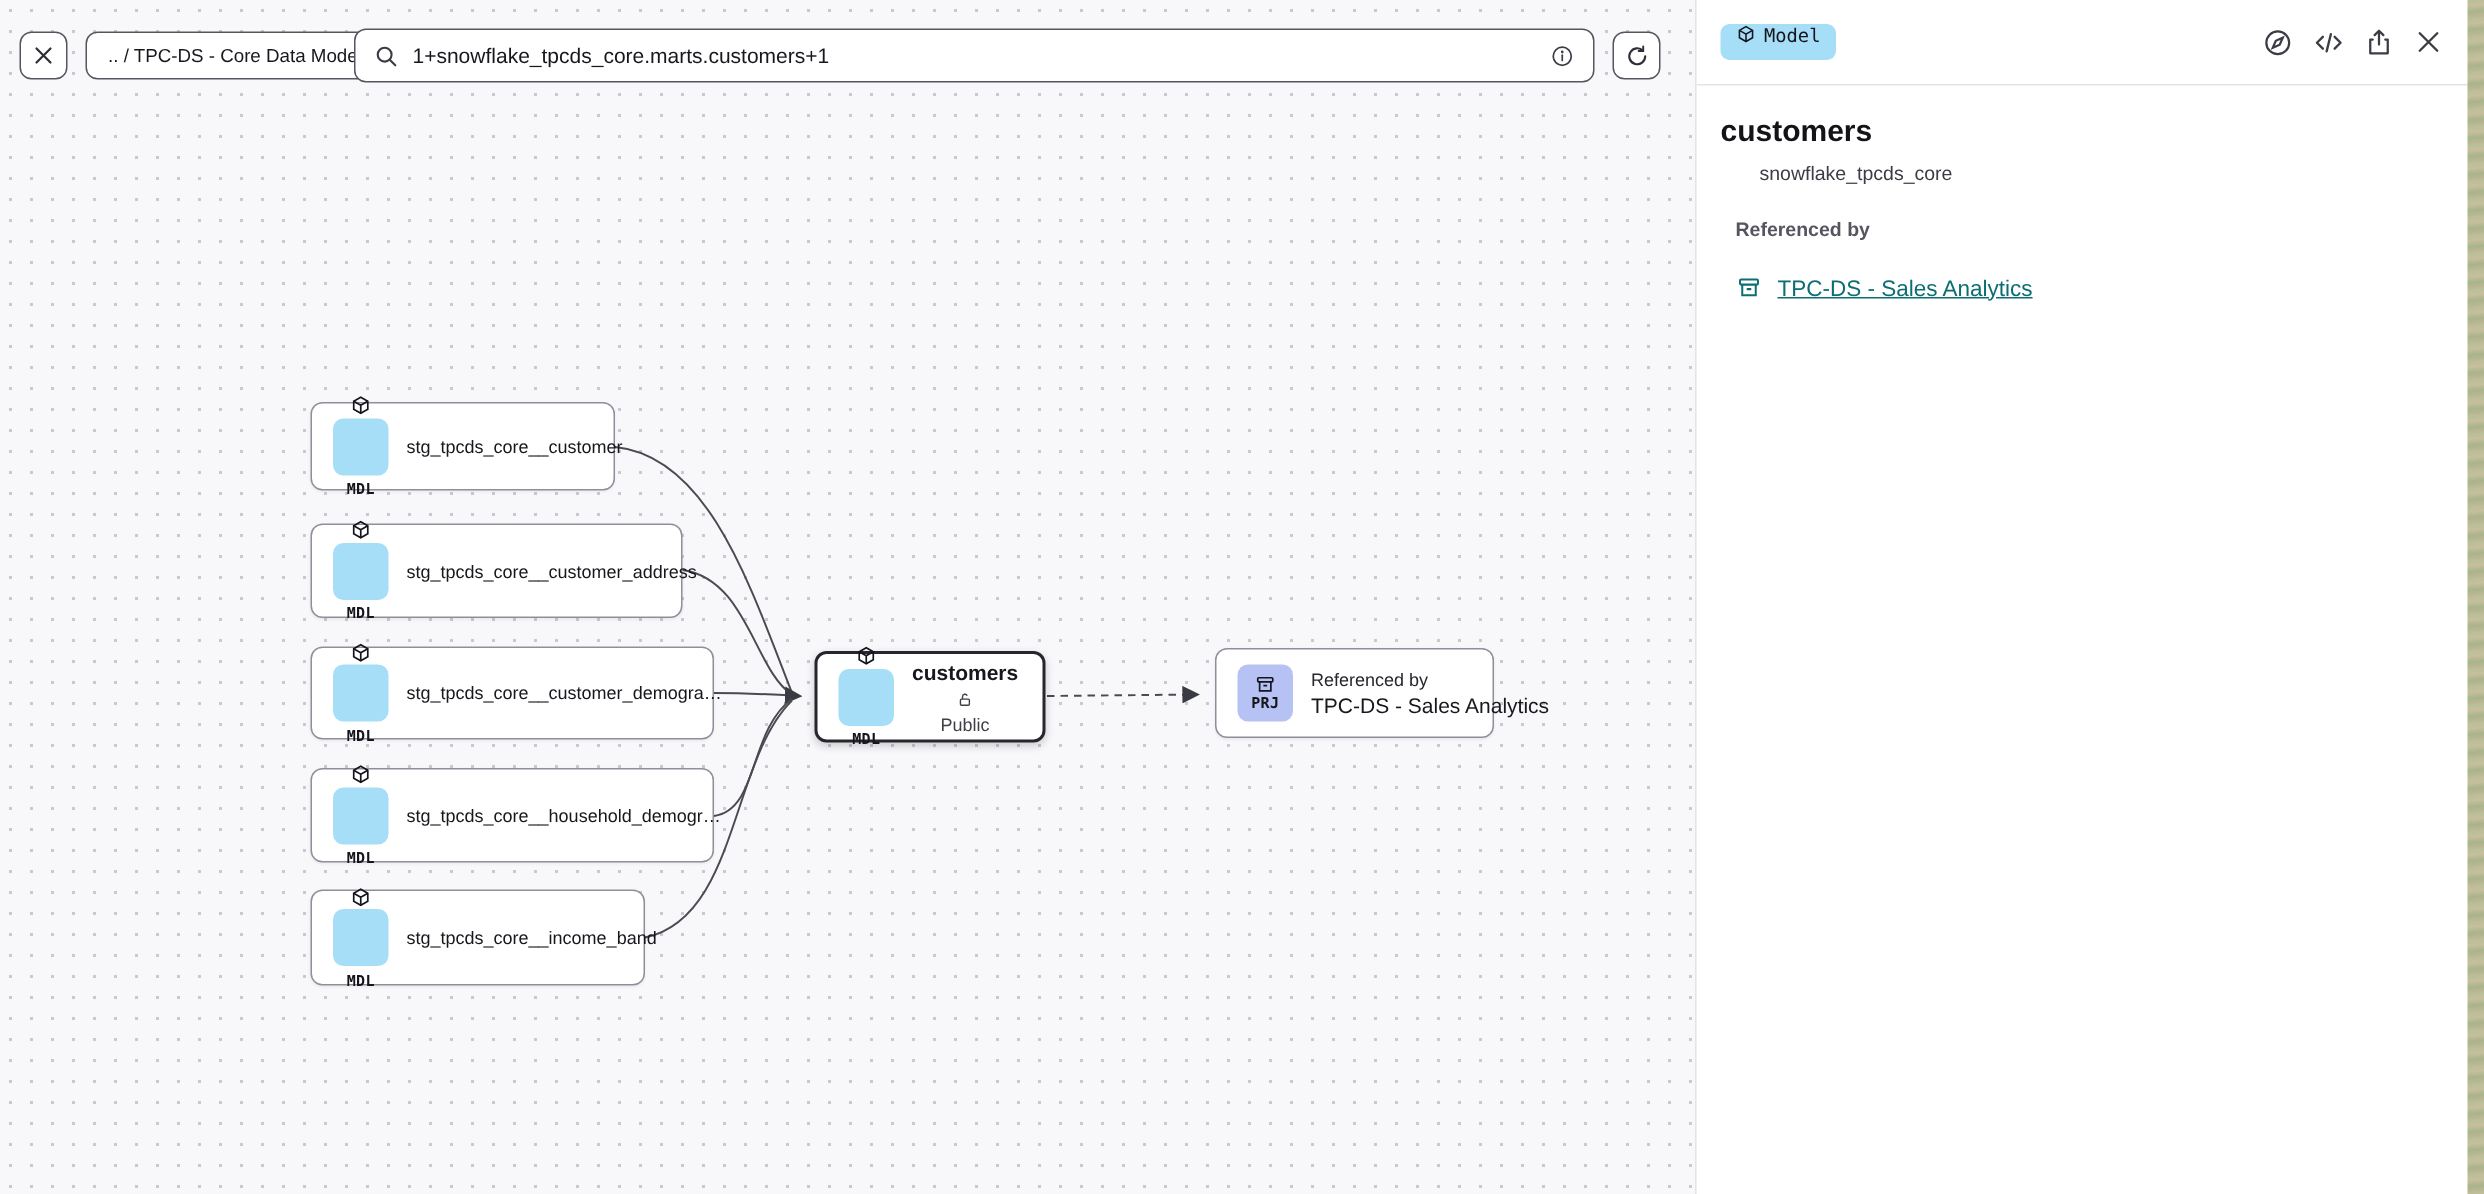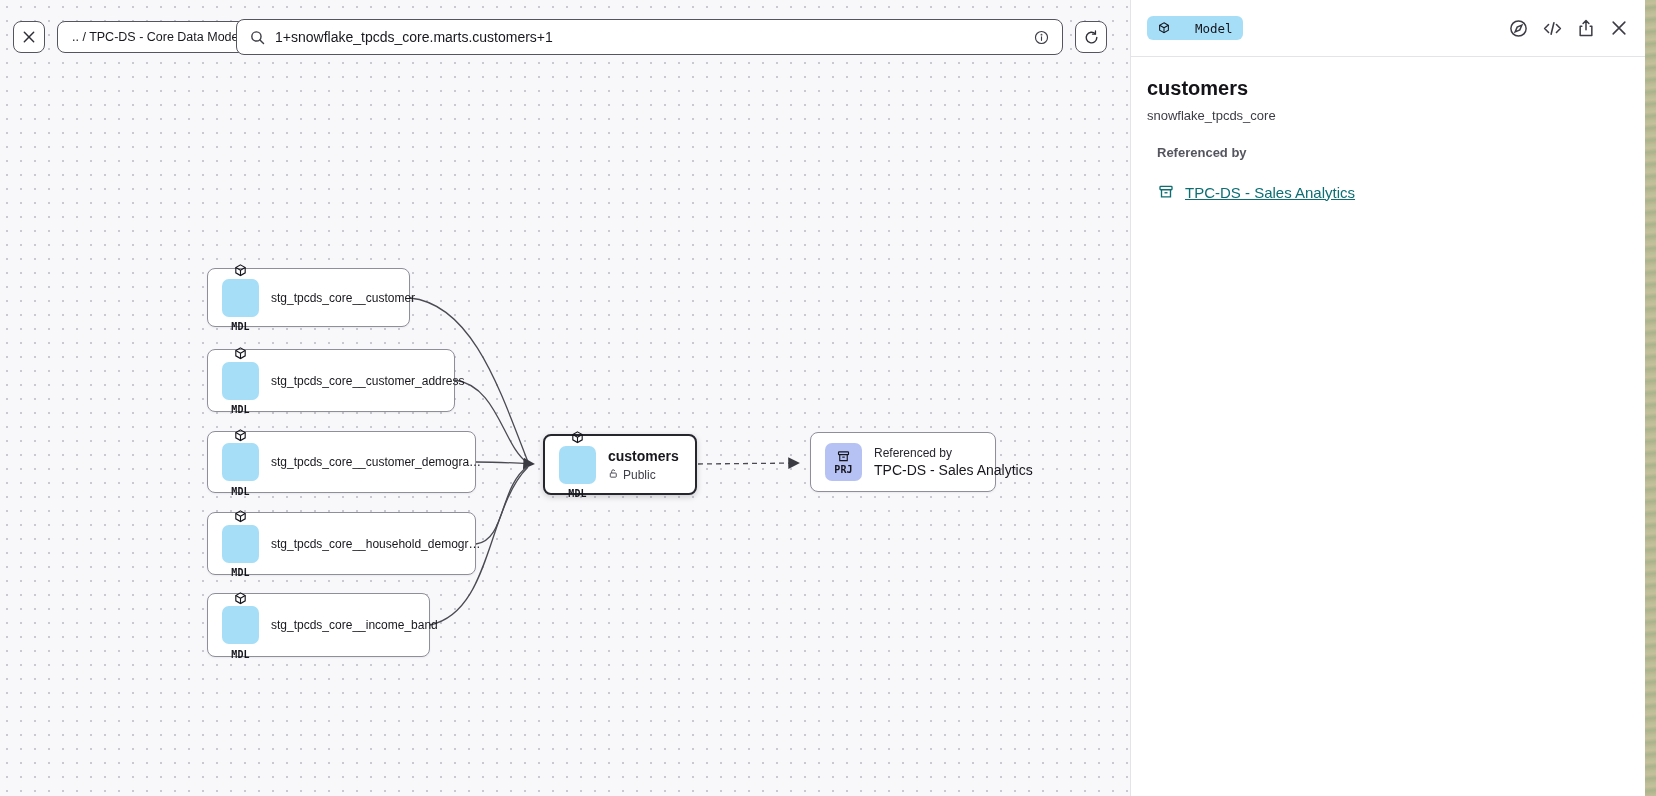--- a/index.html
+++ b/index.html
@@ -73,43 +73,43 @@
     color:#15151c;
   }
   .res-badge .rb-label{
     font-family:"DejaVu Sans Mono","Liberation Mono",monospace;
     font-size:10px;font-weight:bold;line-height:11px;letter-spacing:.2px;
   }
   .res-badge.mdl{background:var(--mdl-badge);gap:43px;}
   .res-badge.prj{background:var(--prj-badge);}
   .node-label{font-size:12px;color:#17171d;white-space:nowrap;}
   .node-title{font-size:14px;font-weight:bold;color:#17171d;}
-  .node-sub{display:flex;align-items:flex-start;gap:4px;font-size:12px;color:#3f3f48;margin-top:3px;}
+  .node-sub{display:flex;align-items:center;gap:4px;font-size:12px;color:#3f3f48;margin-top:3px;flex-direction:column;}
   .node-kicker{font-size:12px;color:#26262e;}
   .node-ref-label{font-size:14px;color:#17171d;margin-top:2px;white-space:nowrap;}
 
   .edges{position:absolute;left:0;top:0;z-index:1;pointer-events:none;}
 
   
   .panel{width:514px;height:796px;flex:none;background:#fff;display:flex;flex-direction:column;}
   .panel-header{
     height:57px;flex:none;display:flex;align-items:center;justify-content:space-between;
     padding:0 16px;border-bottom:1px solid var(--panel-border);
   }
   .type-badge{
-    display:flex;align-items:center;gap:24px;height:24px;padding:0 10px;
+    display:flex;gap:5px;height:24px;padding:0 10px;
     background:var(--mdl-badge);border-radius:6px;color:#15151c;
     font-family:"DejaVu Sans Mono","Liberation Mono",monospace;font-size:12.5px;
   }
   .header-actions{display:flex;align-items:center;gap:13px;color:#3c3c45;}
   .header-actions .icon{cursor:pointer;display:flex;}
 
   .panel-title-block{padding:20px 16px 0 16px;}
   .panel-title{font-size:20px;font-weight:bold;color:#131318;}
-  .panel-subtitle{font-size:13px;color:#3c3c45;margin-top:8px;}
+  .panel-subtitle{font-size:13px;color:#3c3c45;margin-top:8px;margin-left:26px;}
 
   .tabs{display:flex;margin-top:26px;border-bottom:1px solid var(--panel-border);padding-left:12px;}
   .tab{
     display:flex;align-items:center;gap:8px;padding:10px 26px 11px 26px;
     font-size:14.5px;color:#55555f;cursor:pointer;border-bottom:3px solid transparent;
   }
   .tab.active{color:var(--accent);font-weight:bold;border-bottom-color:var(--accent);}
   .tab-count{
     background:var(--accent);color:#fff;font-size:11px;font-weight:bold;
     min-width:22px;height:18px;border-radius:9px;

